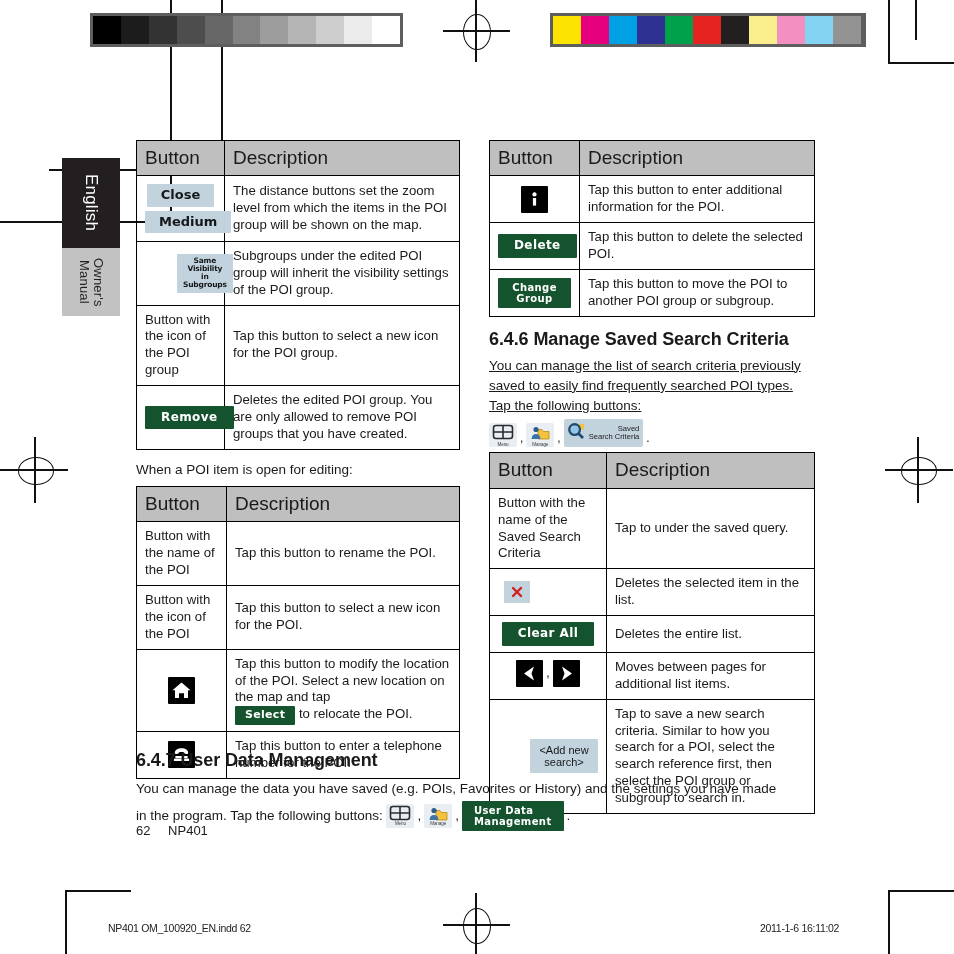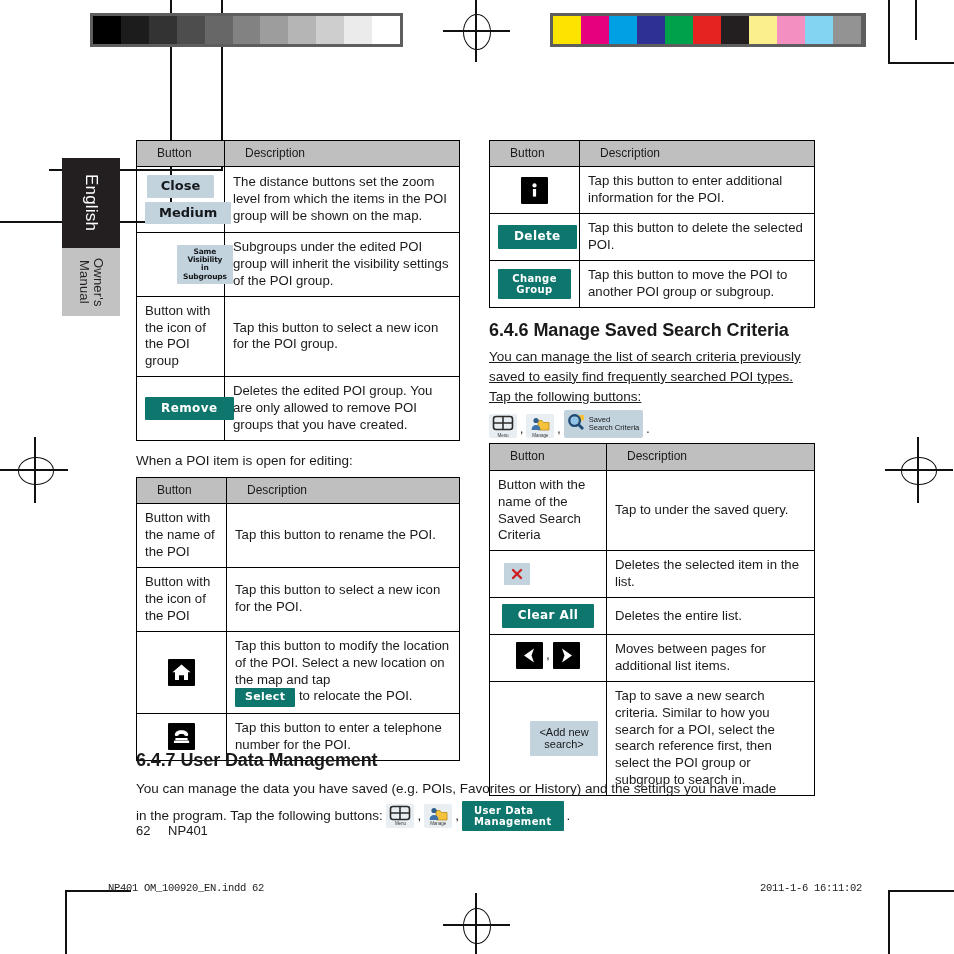--- a/index.html
+++ b/index.html
@@ -44,40 +44,40 @@
     border:1.5px solid #000;}
   table.tbl th,table.tbl td{
     border:1px solid #000;
     padding:6px 8px;
     vertical-align:middle;
     font-size:13.2px;
     line-height:1.28;
   }
   table.tbl th{
     background:#bfbfbf;font-weight:400;text-align:left;
-    font-size:12px;padding:5px 20px;
+    font-size:19px;padding:5px 8px;
   }
   td.btncell{text-align:center;padding:5px 4px;}
   td.txtcell{text-align:left;}
 
   
   .chip{
     display:inline-block;background:#c3d3dd;color:#14181b;
     font-size:13px;font-weight:700;
     padding:4px 14px;border-radius:1px;line-height:1.1;
     font-family:"DejaVu Sans", sans-serif;
     margin-left:32px;
   }
   .chip.wide{padding:3px 6px;font-size:7.5px;font-weight:700;letter-spacing:-.2px;}
   .chip.addnew{padding:5px 7px;font-size:11px;font-weight:400;
      font-family:"Liberation Sans",sans-serif;}
   .chip-stack .chip{margin:2px 0;}
 
   .blkbtn{
-    display:inline-block;background:#0f766e;color:#fff;
+    display:inline-block;background:#14532d;color:#fff;
     font-family:"DejaVu Sans", sans-serif;
     font-size:12px;font-weight:700;letter-spacing:.4px;
     padding:5px 16px;line-height:1.15;border-radius:1px;
   }
   .blkbtn.two{font-size:10px;line-height:1.12;padding:4px 14px;}
   .blkbtn.small{font-size:11px;padding:3px 10px;letter-spacing:.3px;}
 
   .iconbtn{
     display:inline-block;width:27px;height:27px;background:#000;
     position:relative;vertical-align:middle;border-radius:1px;
@@ -106,32 +106,32 @@
   }
   .navicon .cap{
      position:absolute;left:0;bottom:0;width:100%;text-align:center;
      font-size:4.6px;color:#3a3a3a;letter-spacing:-.1px;
      font-family:"Liberation Sans",sans-serif;
   }
   .savedbtn{
      display:inline-flex;align-items:center;gap:3px;background:#c3d3dd;
      padding:2px 4px 2px 2px;border-radius:2px;
   }
-  .savedbtn .lbl{font-size:7.6px;line-height:1.12;color:#16181a;text-align:left;}
+  .savedbtn .lbl{font-size:7.6px;line-height:1.12;color:#16181a;text-align:right;}
 
   
   .bottom{position:absolute;left:136px;top:750px;width:690px;}
   .bottom .flow{font-size:13.5px;line-height:1.75;}
   .inlinerow{display:inline-flex;align-items:center;gap:3px;vertical-align:middle;}
 
   .pagefoot{position:absolute;left:136px;top:823px;font-size:13px;}
   .pagefoot .num{margin-right:14px;}
 
-  .printfoot{position:absolute;top:882px;font-size:10.5px;
-     font-family:Liberation Mono, monospace;color:#222;letter-spacing:-.3px;}
+  .printfoot{position:absolute;top:922px;font-size:10.5px;
+     font-family:Liberation Sans, sans-serif;color:#222;letter-spacing:-.3px;}
   .printfoot.left{left:108px;}
   .printfoot.right{left:760px;}
 </style>
 </head>
 <body>
 
 <div class="crop" style="left:0;top:221px;width:172px;height:2px;"></div>
 <div class="crop" style="left:170px;top:0;width:2px;height:222px;"></div>
 <div class="crop" style="left:49px;top:169px;width:174px;height:2px;"></div>
 <div class="crop" style="left:221px;top:0;width:2px;height:171px;"></div>

